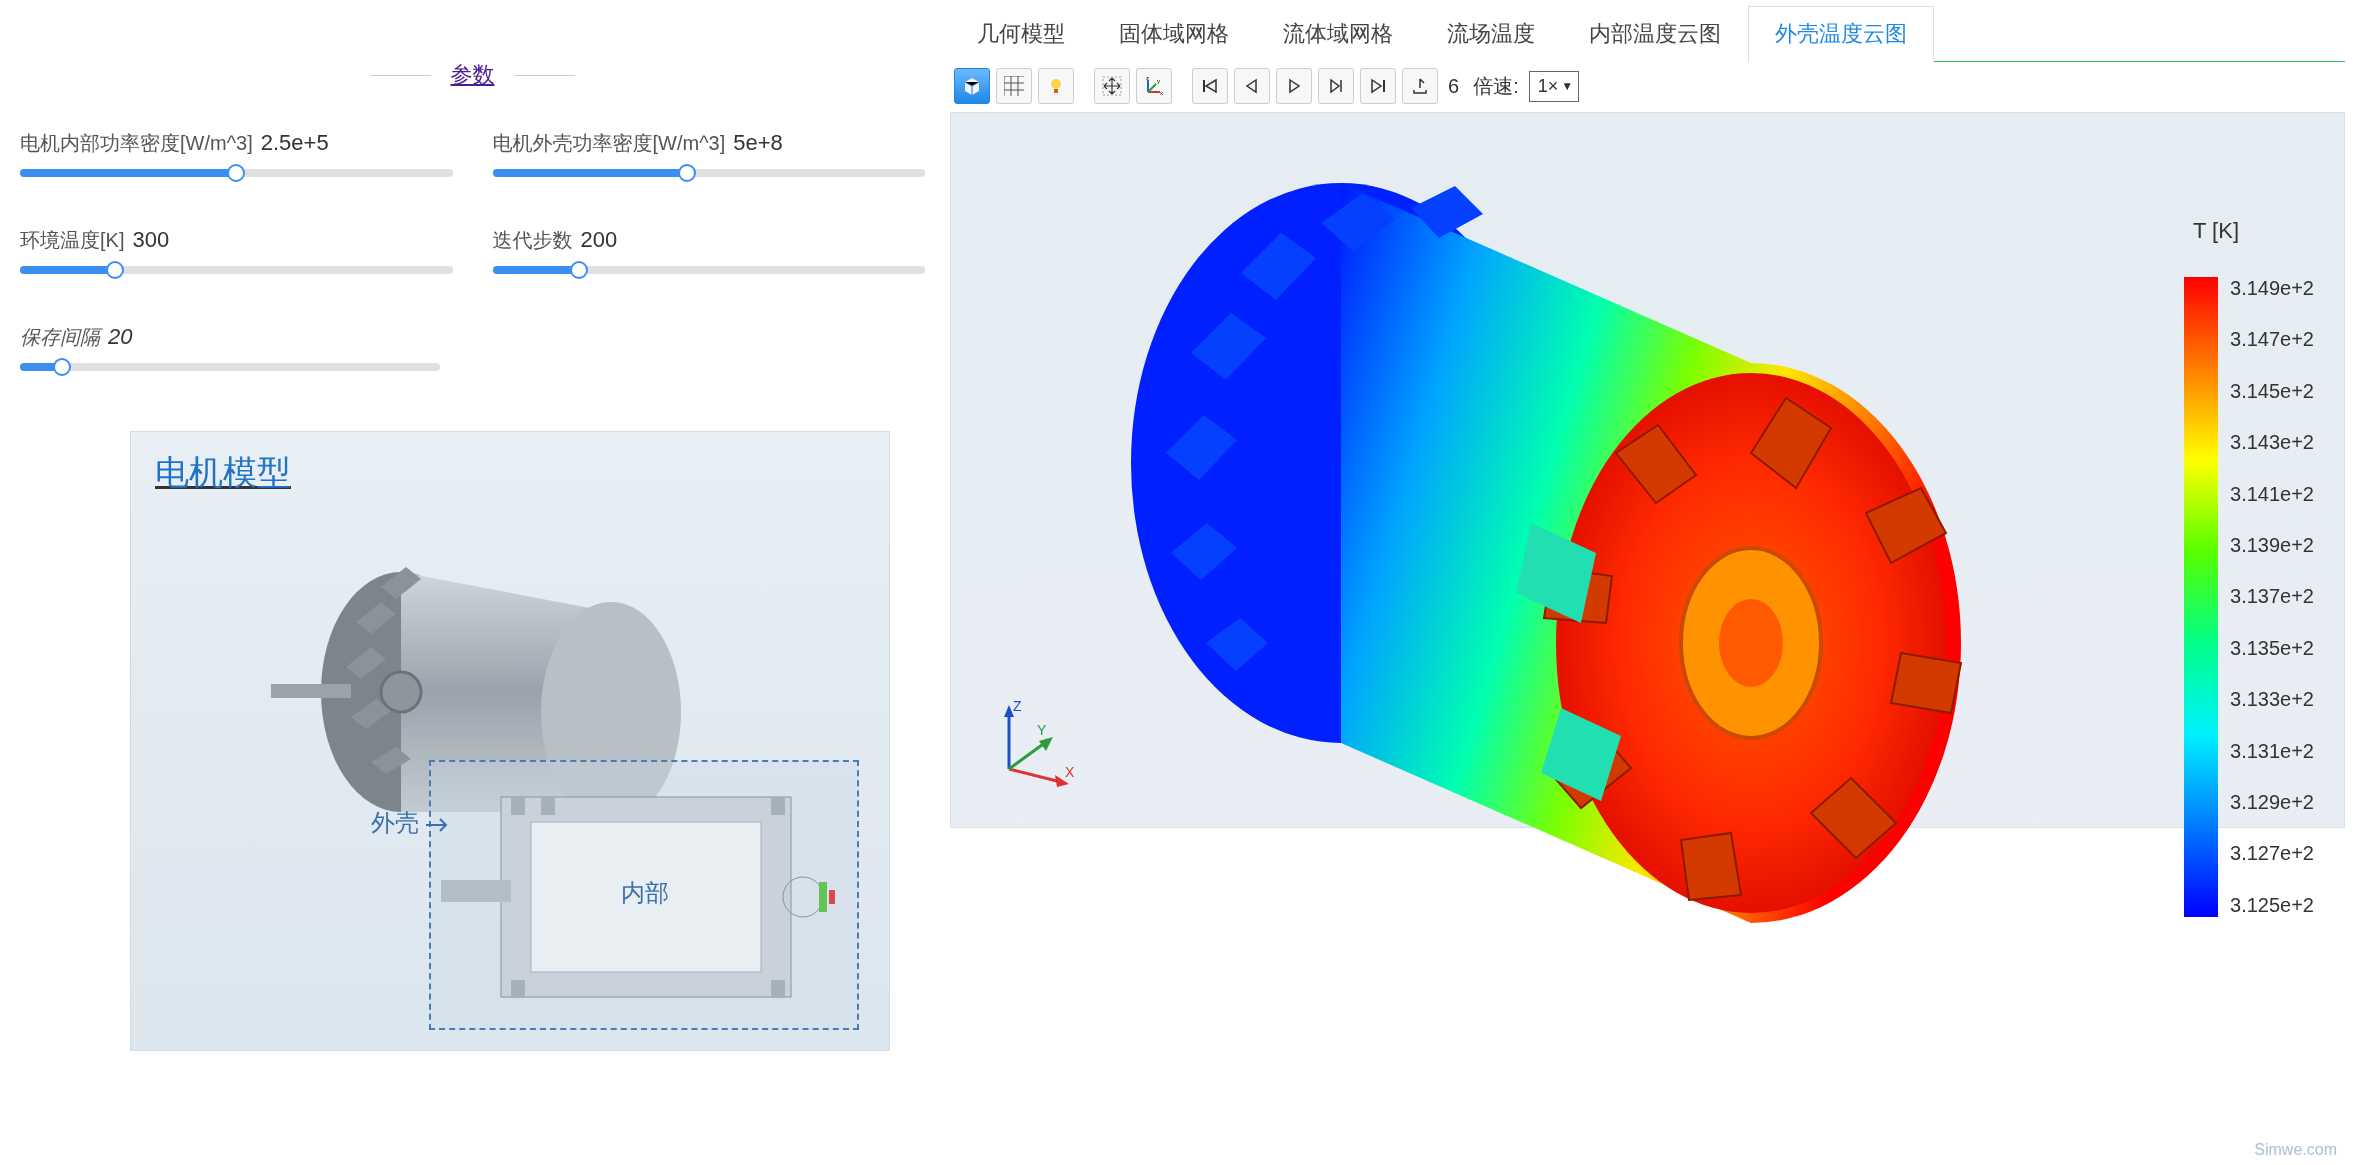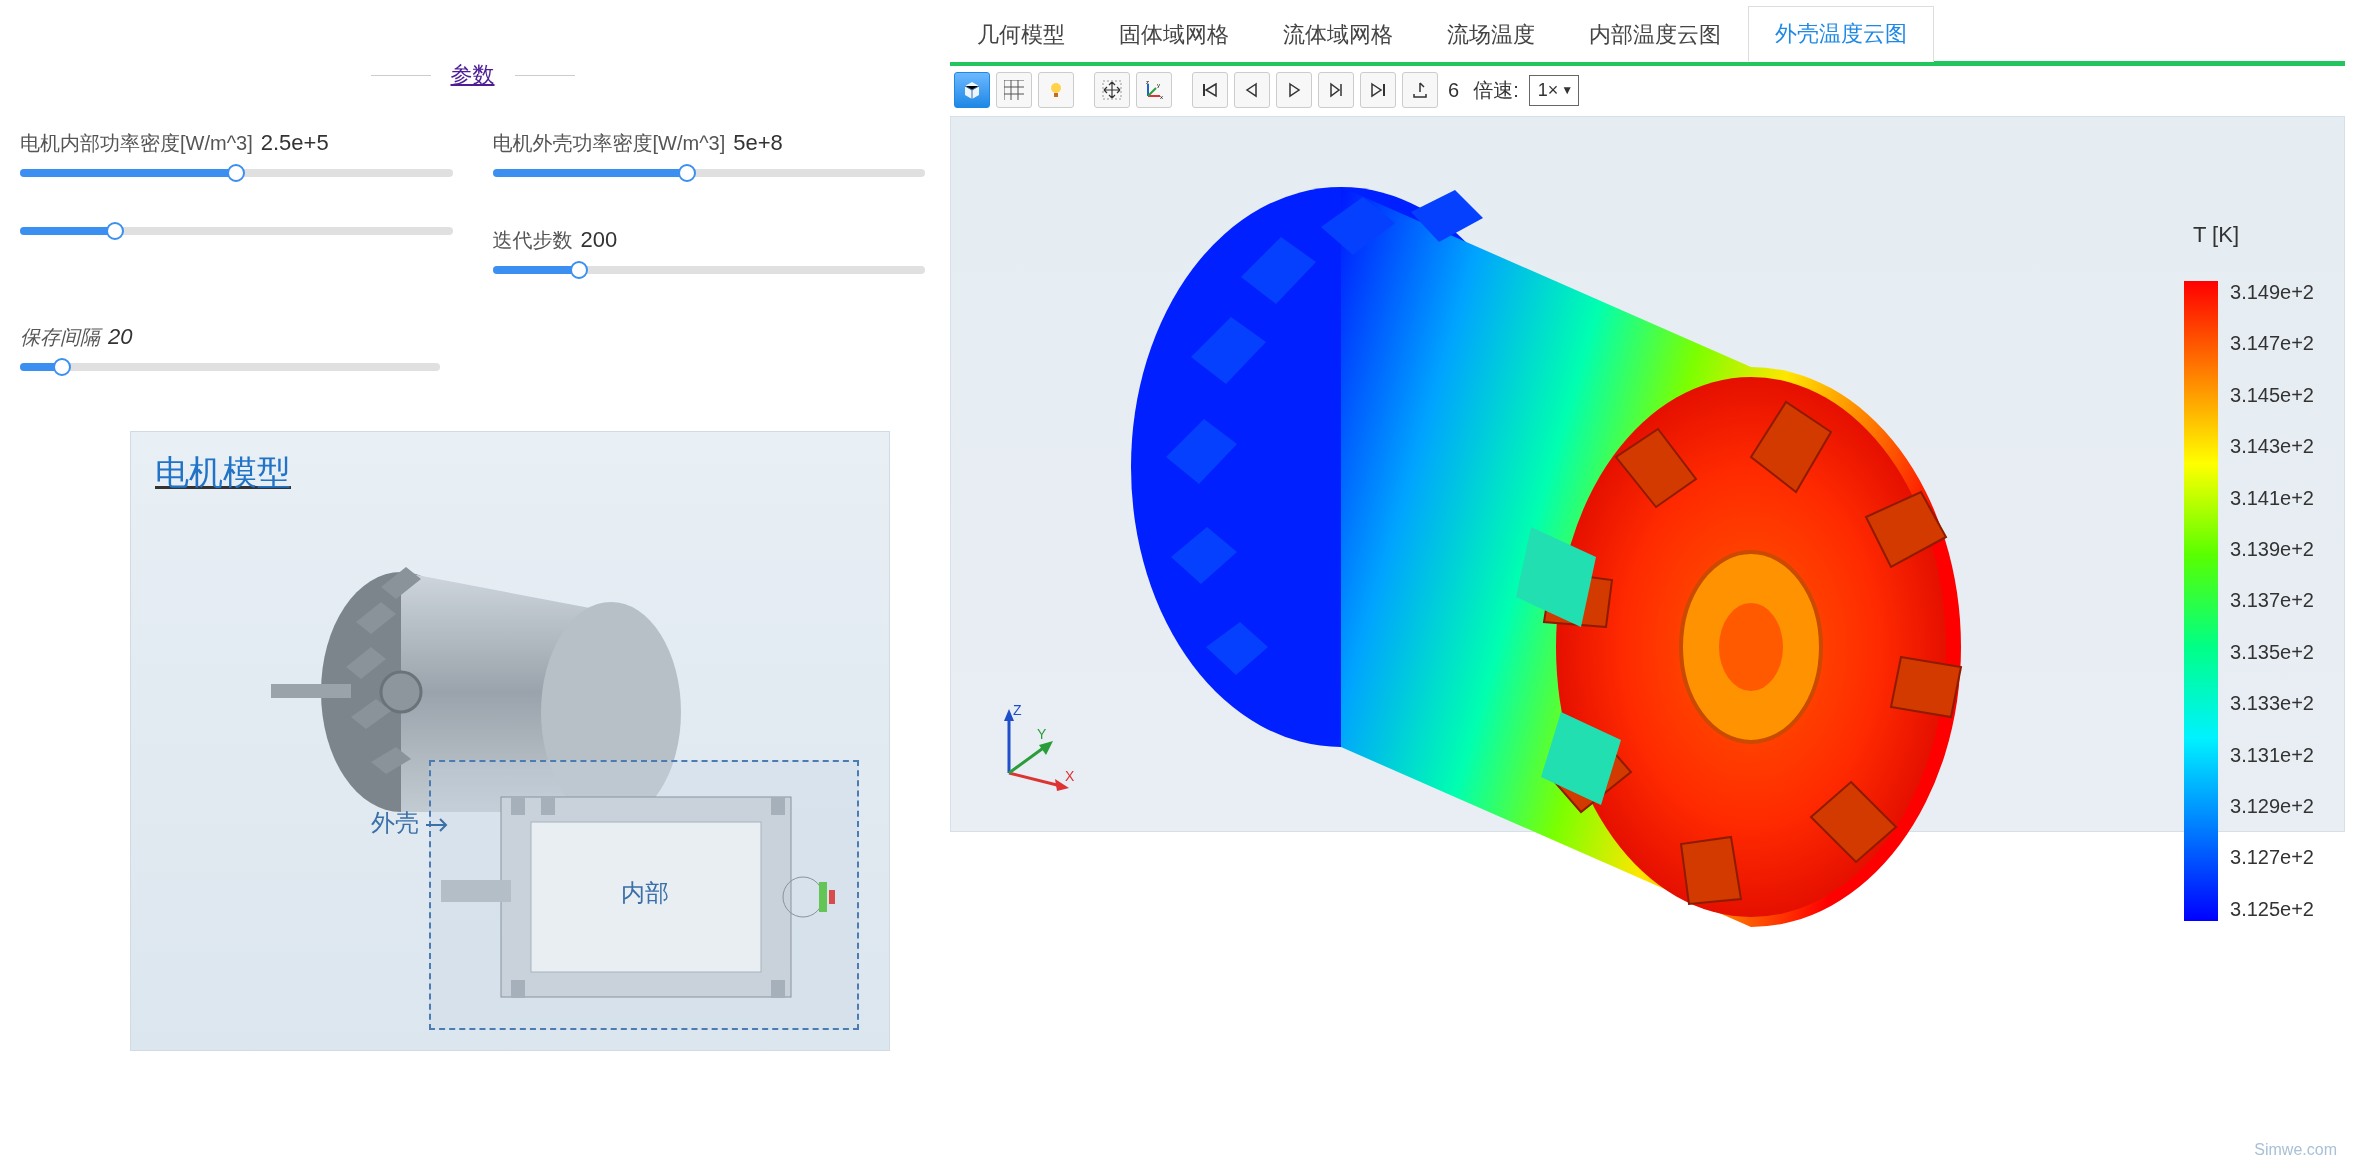--- a/index.html
+++ b/index.html
@@ -23,21 +23,21 @@
 .param-center { grid-column: 1 / span 2; display: flex; justify-content: flex-start; font-style: italic; }
 .param-center .param-row { width: 420px; }
 
 .model-box { margin: 60px 20px 0 120px; background: linear-gradient(#e8eff5, #dce6ee); border: 1px solid #d1dbe4; width: 760px; height: 620px; position: relative; text-decoration: underline; }
 .model-title { color: #2173c7; font-size: 34px; padding: 18px 24px; }
 .model-3d { position: absolute; left: 100px; top: 80px; width: 470px; height: 360px; }
 .arrow { position: absolute; right: 180px; top: 400px; width: 40px; height: 60px; }
 .section-box { position: absolute; right: 30px; bottom: 20px; width: 430px; height: 270px; border: 2px dashed #4a7bb3; background: rgba(200,215,230,0.35); }
 .label-chip { position: absolute; color: #3a6fa8; font-size: 24px; }
 
-.tabs { display: flex; border-bottom: 5px solid #22c55e; align-items: center; }
+.tabs { display: flex; border-bottom: 1px solid #22c55e; }
 .tab { padding: 12px 26px; color: #444; font-size: 22px; cursor: pointer; border: 1px solid transparent; border-bottom: none; position: relative; top: 1px; background: #fff; }
 .tab.active { color: #1e88e5; border-color: #ddd; border-bottom: 1px solid #fff; }
 
 .toolbar { display: flex; align-items: center; gap: 6px; padding: 6px 4px 8px; flex-wrap: wrap; }
 .tool-btn { width: 36px; height: 36px; border: 1px solid #ccc; border-radius: 3px; background: #f7f7f7; display: flex; align-items: center; justify-content: center; cursor: pointer; }
 .tool-btn.primary { background: linear-gradient(#6db8ff,#1e88e5); border-color: #1e88e5; }
 .tool-sp { width: 8px; }
 .tool-text { font-size: 20px; color: #333; padding: 0 4px; }
 .speed-select { border: 1px solid #666; padding: 4px 20px 4px 8px; font-size: 18px; position: relative; }
 .speed-select::after { content: "▼"; font-size: 12px; position: absolute; right: 5px; top: 7px; }
@@ -77,20 +77,24 @@
           <span class="param-label">电机外壳功率密度[W/m^3]</span>
           <span class="param-value">5e+8</span>
         </div>
         <div class="slider">
           <div class="slider-fill" style="width:45%"></div>
           <div class="slider-thumb" style="left:45%"></div>
         </div>
       </div>
 
       <div class="param-row">
+        <div class="param-label-row">
+          <span class="param-label">环境温度[K]</span>
+          <span class="param-value">300</span>
+        </div>
         <div class="slider">
           <div class="slider-fill" style="width:22%"></div>
           <div class="slider-thumb" style="left:22%"></div>
         </div>
       </div>
 
       <div class="param-row">
         <div class="param-label-row">
           <span class="param-label">迭代步数</span>
           <span class="param-value">200</span>

